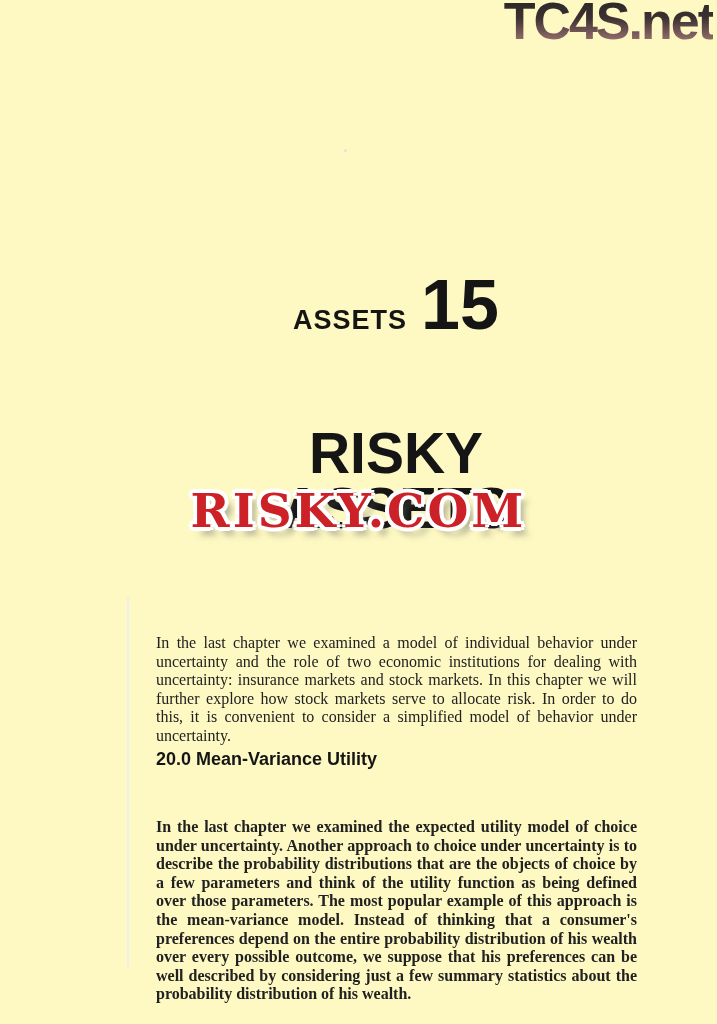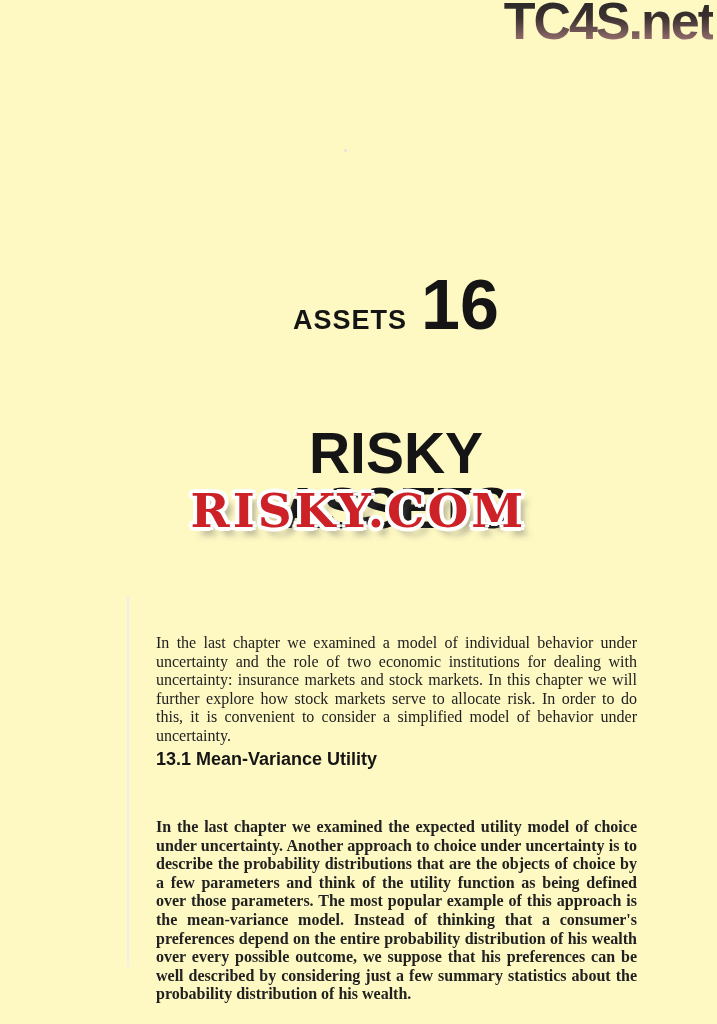--- a/index.html
+++ b/index.html
@@ -162,35 +162,35 @@
 <body>
 
 <div class="page">
 
   <div class="wm-top">TC4S.net</div>
 
   <div class="scan-dot"></div>
 
   <div class="chapter-row">
     <span class="chapter-label">ASSETS</span>
-    <span class="chapter-number">16</span>
+    <span class="chapter-number">15</span>
   </div>
 
   <div class="title-line title-risky">RISKY</div>
 
   <div class="title-line title-assets">ASSETS</div>
 
   <div class="wm-dlsub">RISKY.COM</div>
 
   <div class="scan-line"></div>
 
   <div class="body-col col-intro">
     <p class="body-text">In the last chapter we examined a model of individual behavior under uncertainty and the role of two economic institutions for dealing with uncertainty: insurance markets and stock markets. In this chapter we will further explore how stock markets serve to allocate risk. In order to do this, it is convenient to consider a simplified model of behavior under uncertainty.</p>
   </div>
 
-  <div class="section-heading">13.1 Mean-Variance Utility</div>
+  <div class="section-heading">20.0 Mean-Variance Utility</div>
 
   <div class="body-col col-para2">
     <p class="body-text"><span>In the last chapter we examined the expected utility model of choice under uncertainty. Another approach to choice under uncertainty is to describe the probability distributions that are the objects of choice by a few parameters and think of the utility function as being defined over those parameters. The most popular example of this approach is the </span><b>mean-variance model</b><span>. Instead of thinking that a consumer's preferences depend on the entire probability distribution of his wealth over every possible outcome, we suppose that his preferences can be well described by considering just a few summary statistics about the probability distribution of his wealth.</span></p>
   </div>
 
 
 </div>
 
 </body></html>

